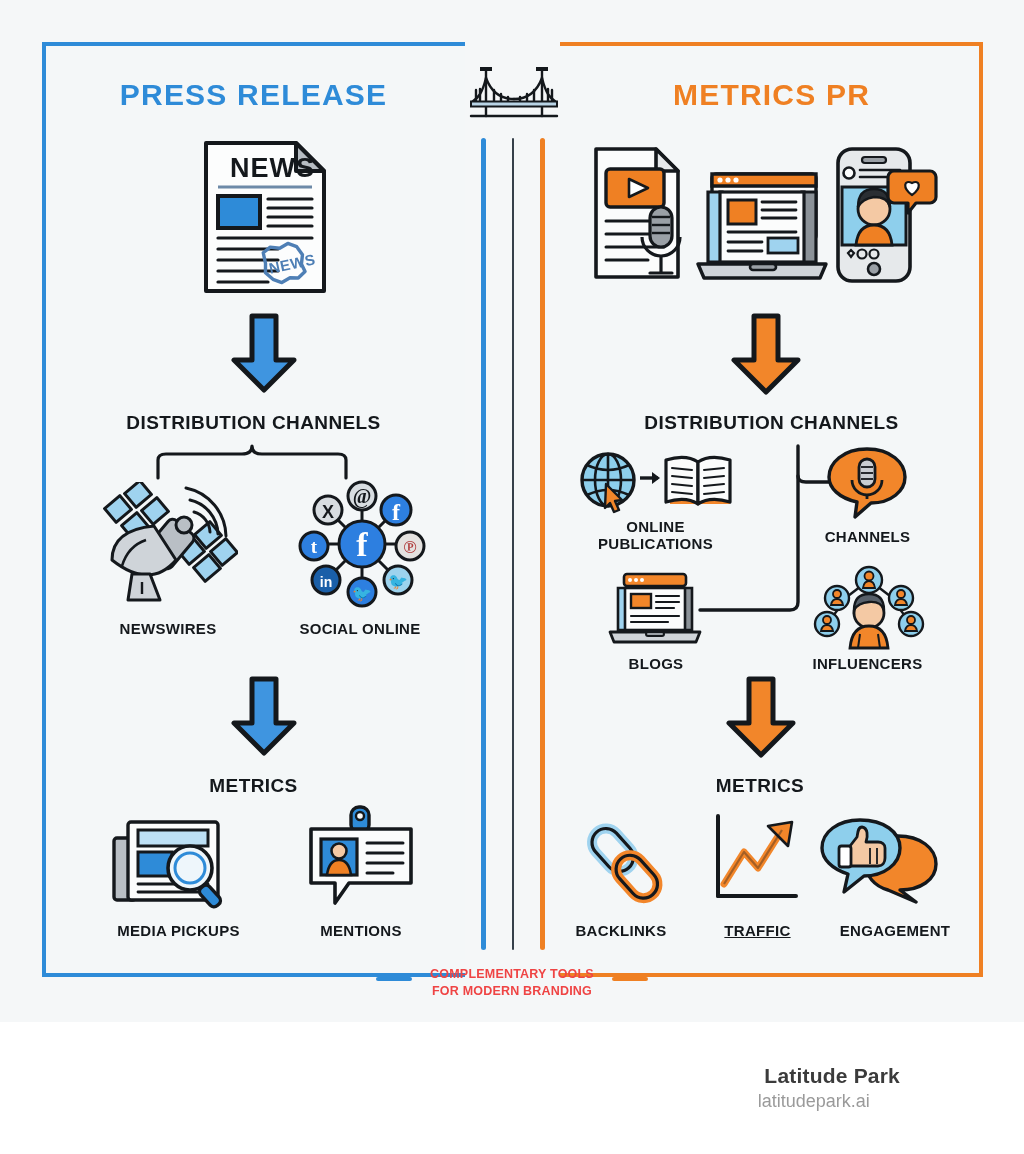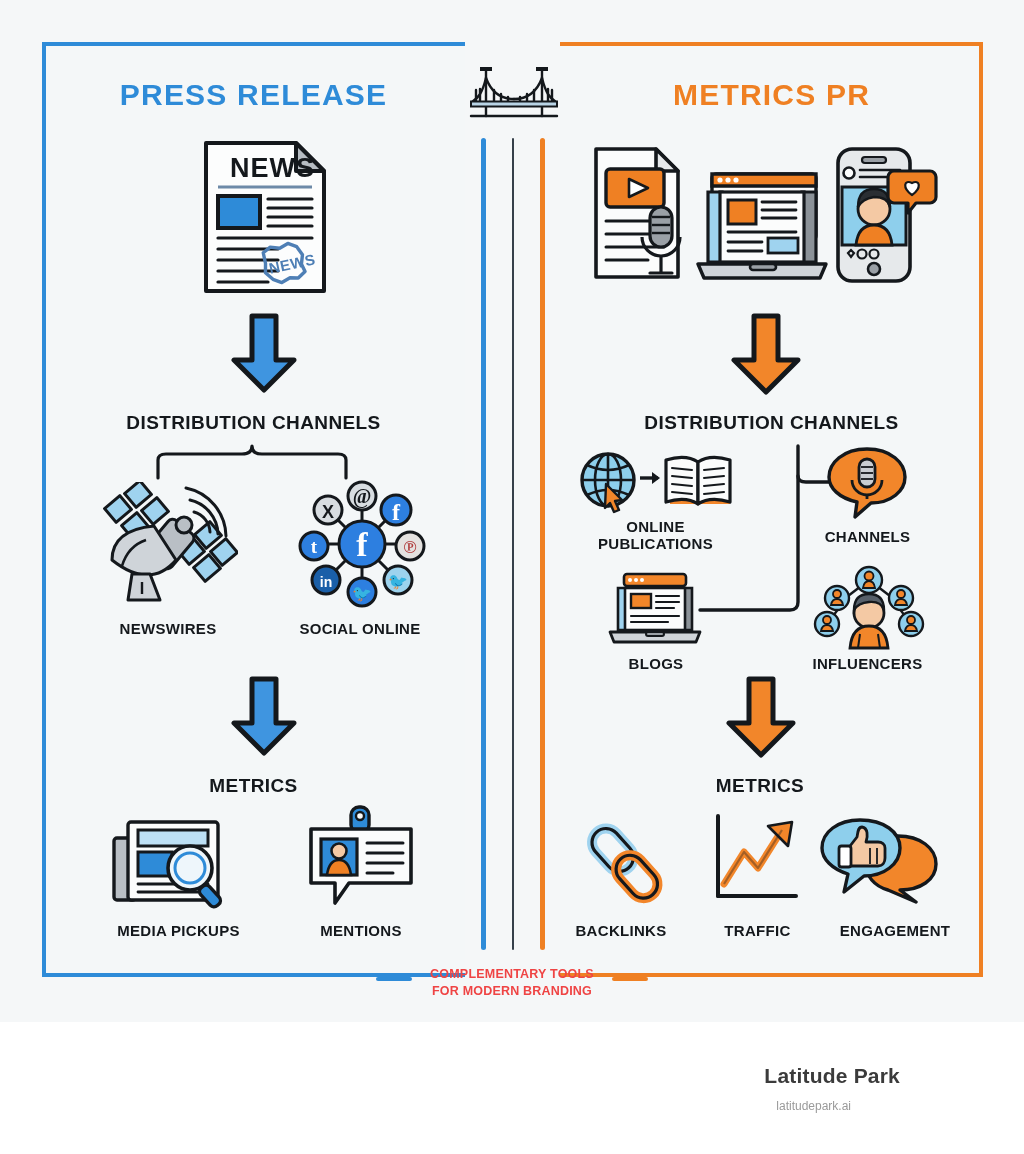--- a/index.html
+++ b/index.html
@@ -65,21 +65,21 @@
     font-size: 12.5px; font-weight: bold; color: #ef4444; line-height: 1.35;
     letter-spacing: 0.2px;
   }
   .tagline-rule { position: absolute; top: 977px; height: 4px; border-radius:2px; }
   .rule-l { left: 376px; width: 36px; background:#2e8bd8; }
   .rule-r { left: 612px; width: 36px; background:#ef8023; }
 
   
   .brand { position: absolute; right: 124px; top: 1064px; text-align: center; }
   .brand-name { font-size: 21px; font-weight: bold; color: #3b3b3b; letter-spacing: 0.2px; margin-left: 37px;}
-  .brand-url  { font-size: 12px; color: #9a9a9a; margin-top: 11px; }
+  .brand-url  { font-size: 18px; color: #9a9a9a; margin-top: 3px; }
 </style>
 </head>
 <body>
 
 <div id="root">
 
   <div class="infographic">
 
     <div class="panel panel-left"></div>
     <div class="panel panel-right"></div>
@@ -512,21 +512,21 @@
         <path d="M30 30 V 48 H 58 C 63 48 65 44 65 40 V 30 C 65 26 62 24 58 24 H 46 C 48 18 48 10 42 9 C 38 9 38 14 37 19 L 30 28 Z" fill="#f4c9a4" stroke="#14181c" stroke-width="2.8" stroke-linejoin="round"></path>
         <rect x="19" y="28" width="12" height="21" rx="2.5" fill="#ffffff" stroke="#14181c" stroke-width="2.8"></rect>
         <g stroke="#14181c" stroke-width="1.8">
             <line x1="50" y1="30" x2="50" y2="46"></line>
             <line x1="57" y1="30" x2="57" y2="46"></line>
           </g>
       </svg>
     </div>
 
     <div class="item-label" style="left:556px; top:922px; width:130px;">BACKLINKS</div>
-    <div class="item-label" style="left:700px; top:922px; width:115px;">TRAFFIC</div>
+    <div class="item-label" style="left:700px; top:922px; width:115px;text-decoration:underline;">TRAFFIC</div>
     <div class="item-label" style="left:812px; top:922px; width:166px;">ENGAGEMENT</div>
 
     <div class="tagline-rule rule-l"></div>
     <div class="tagline-rule rule-r"></div>
     <div class="tagline">
       <div>COMPLEMENTARY TOOLS</div>
       <div>FOR MODERN BRANDING</div>
     </div>
 
   </div>

